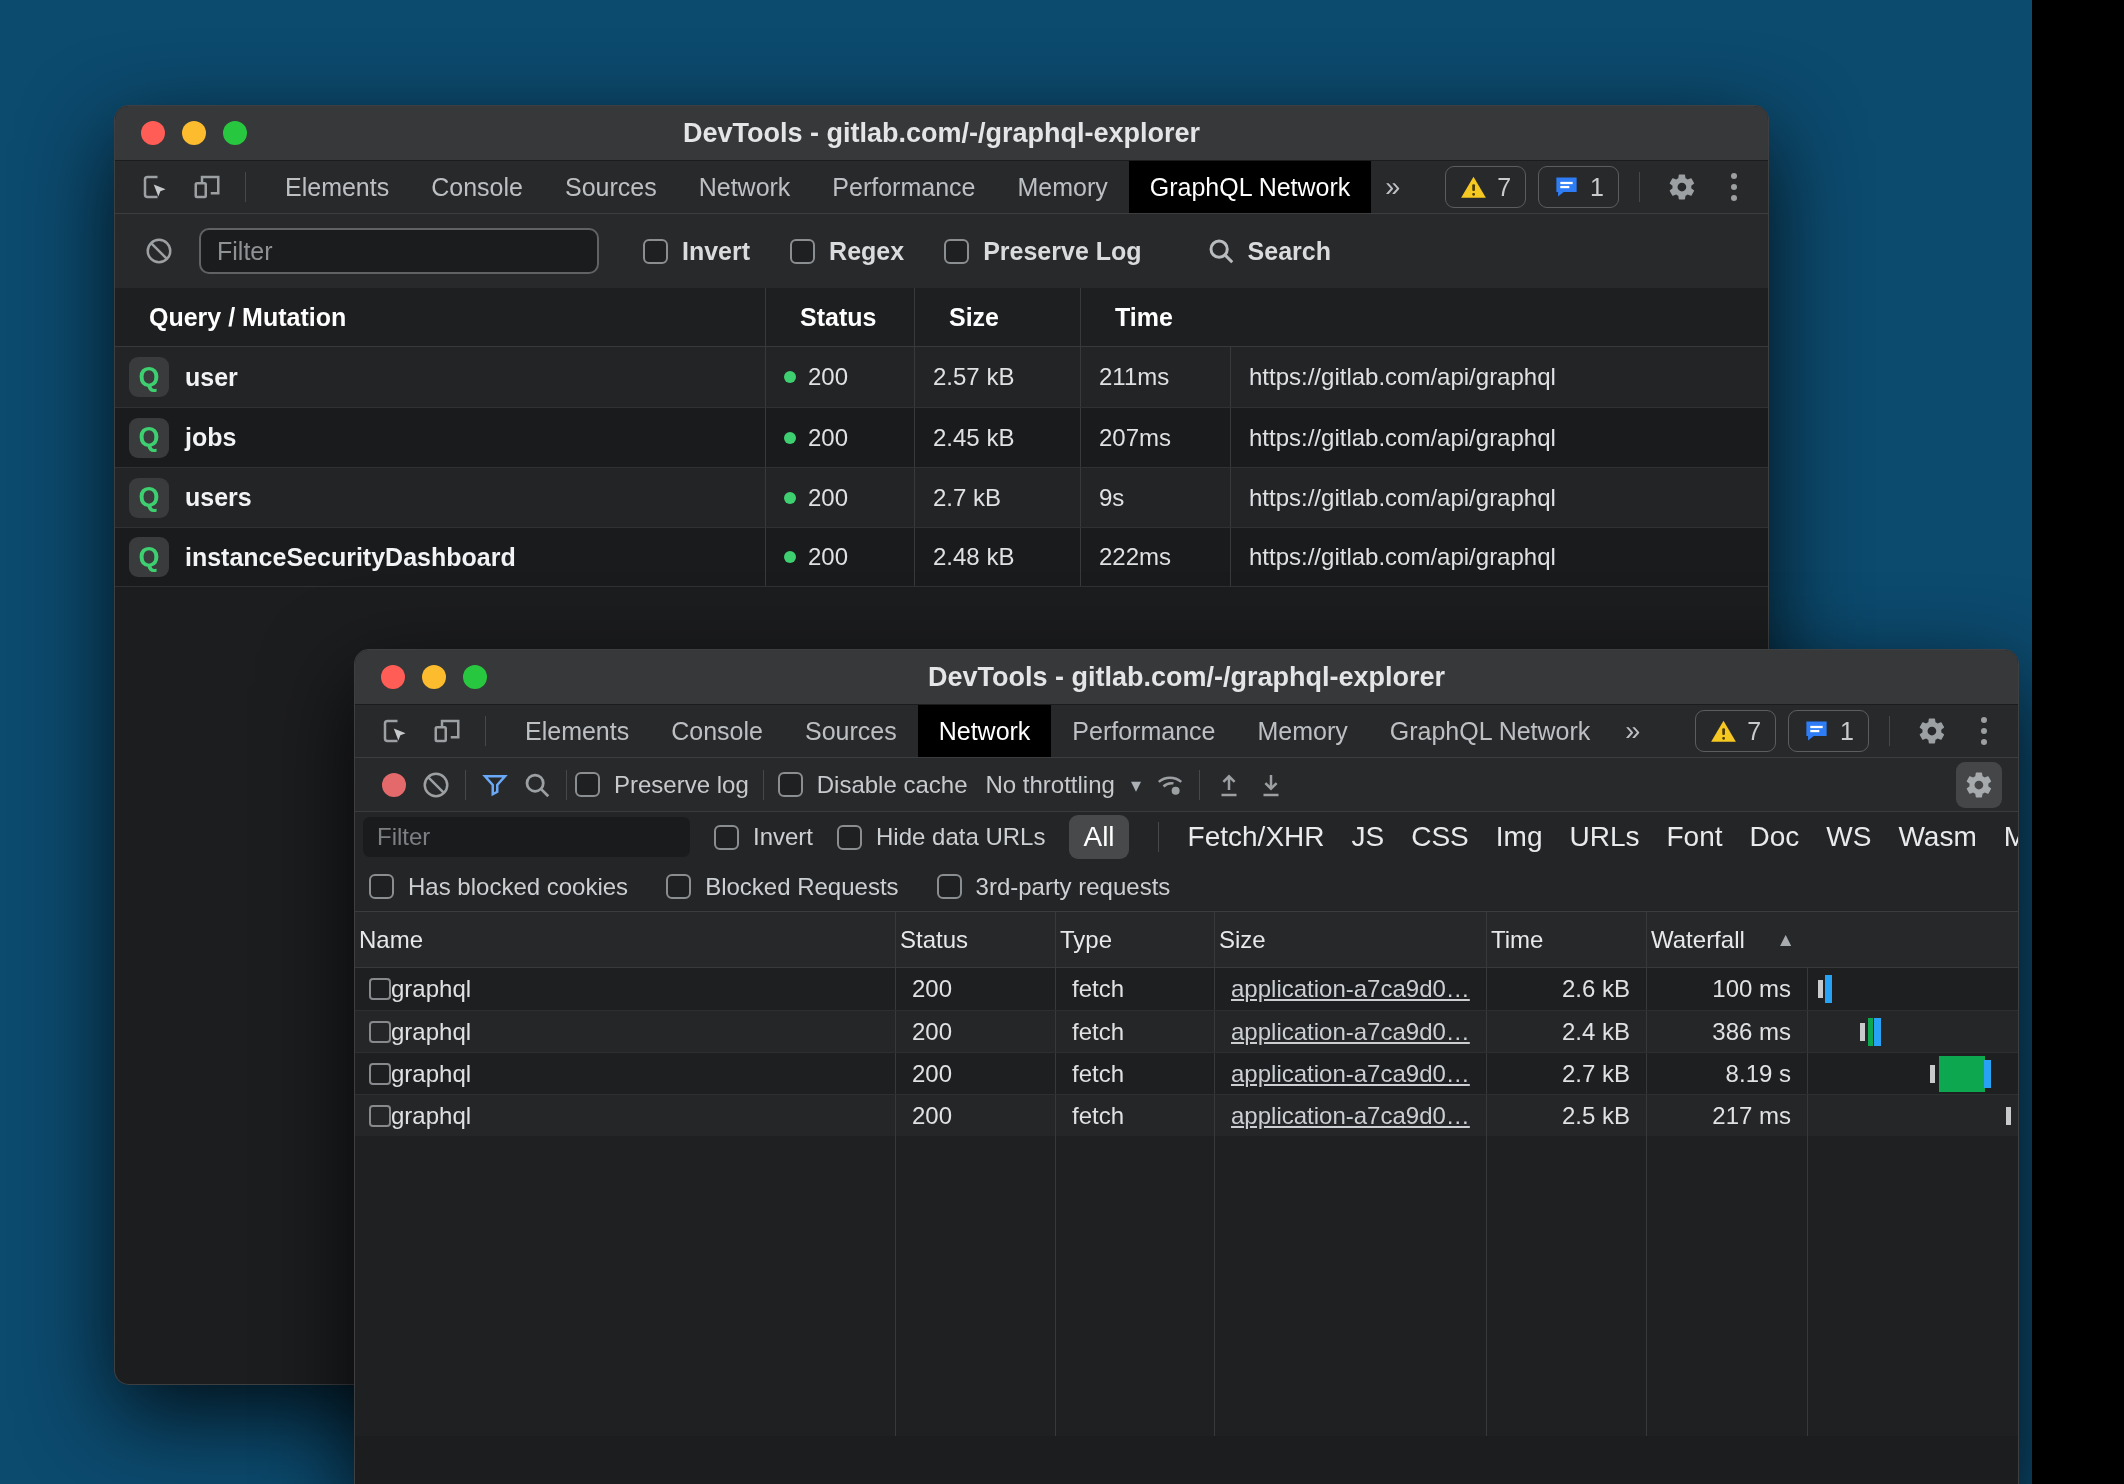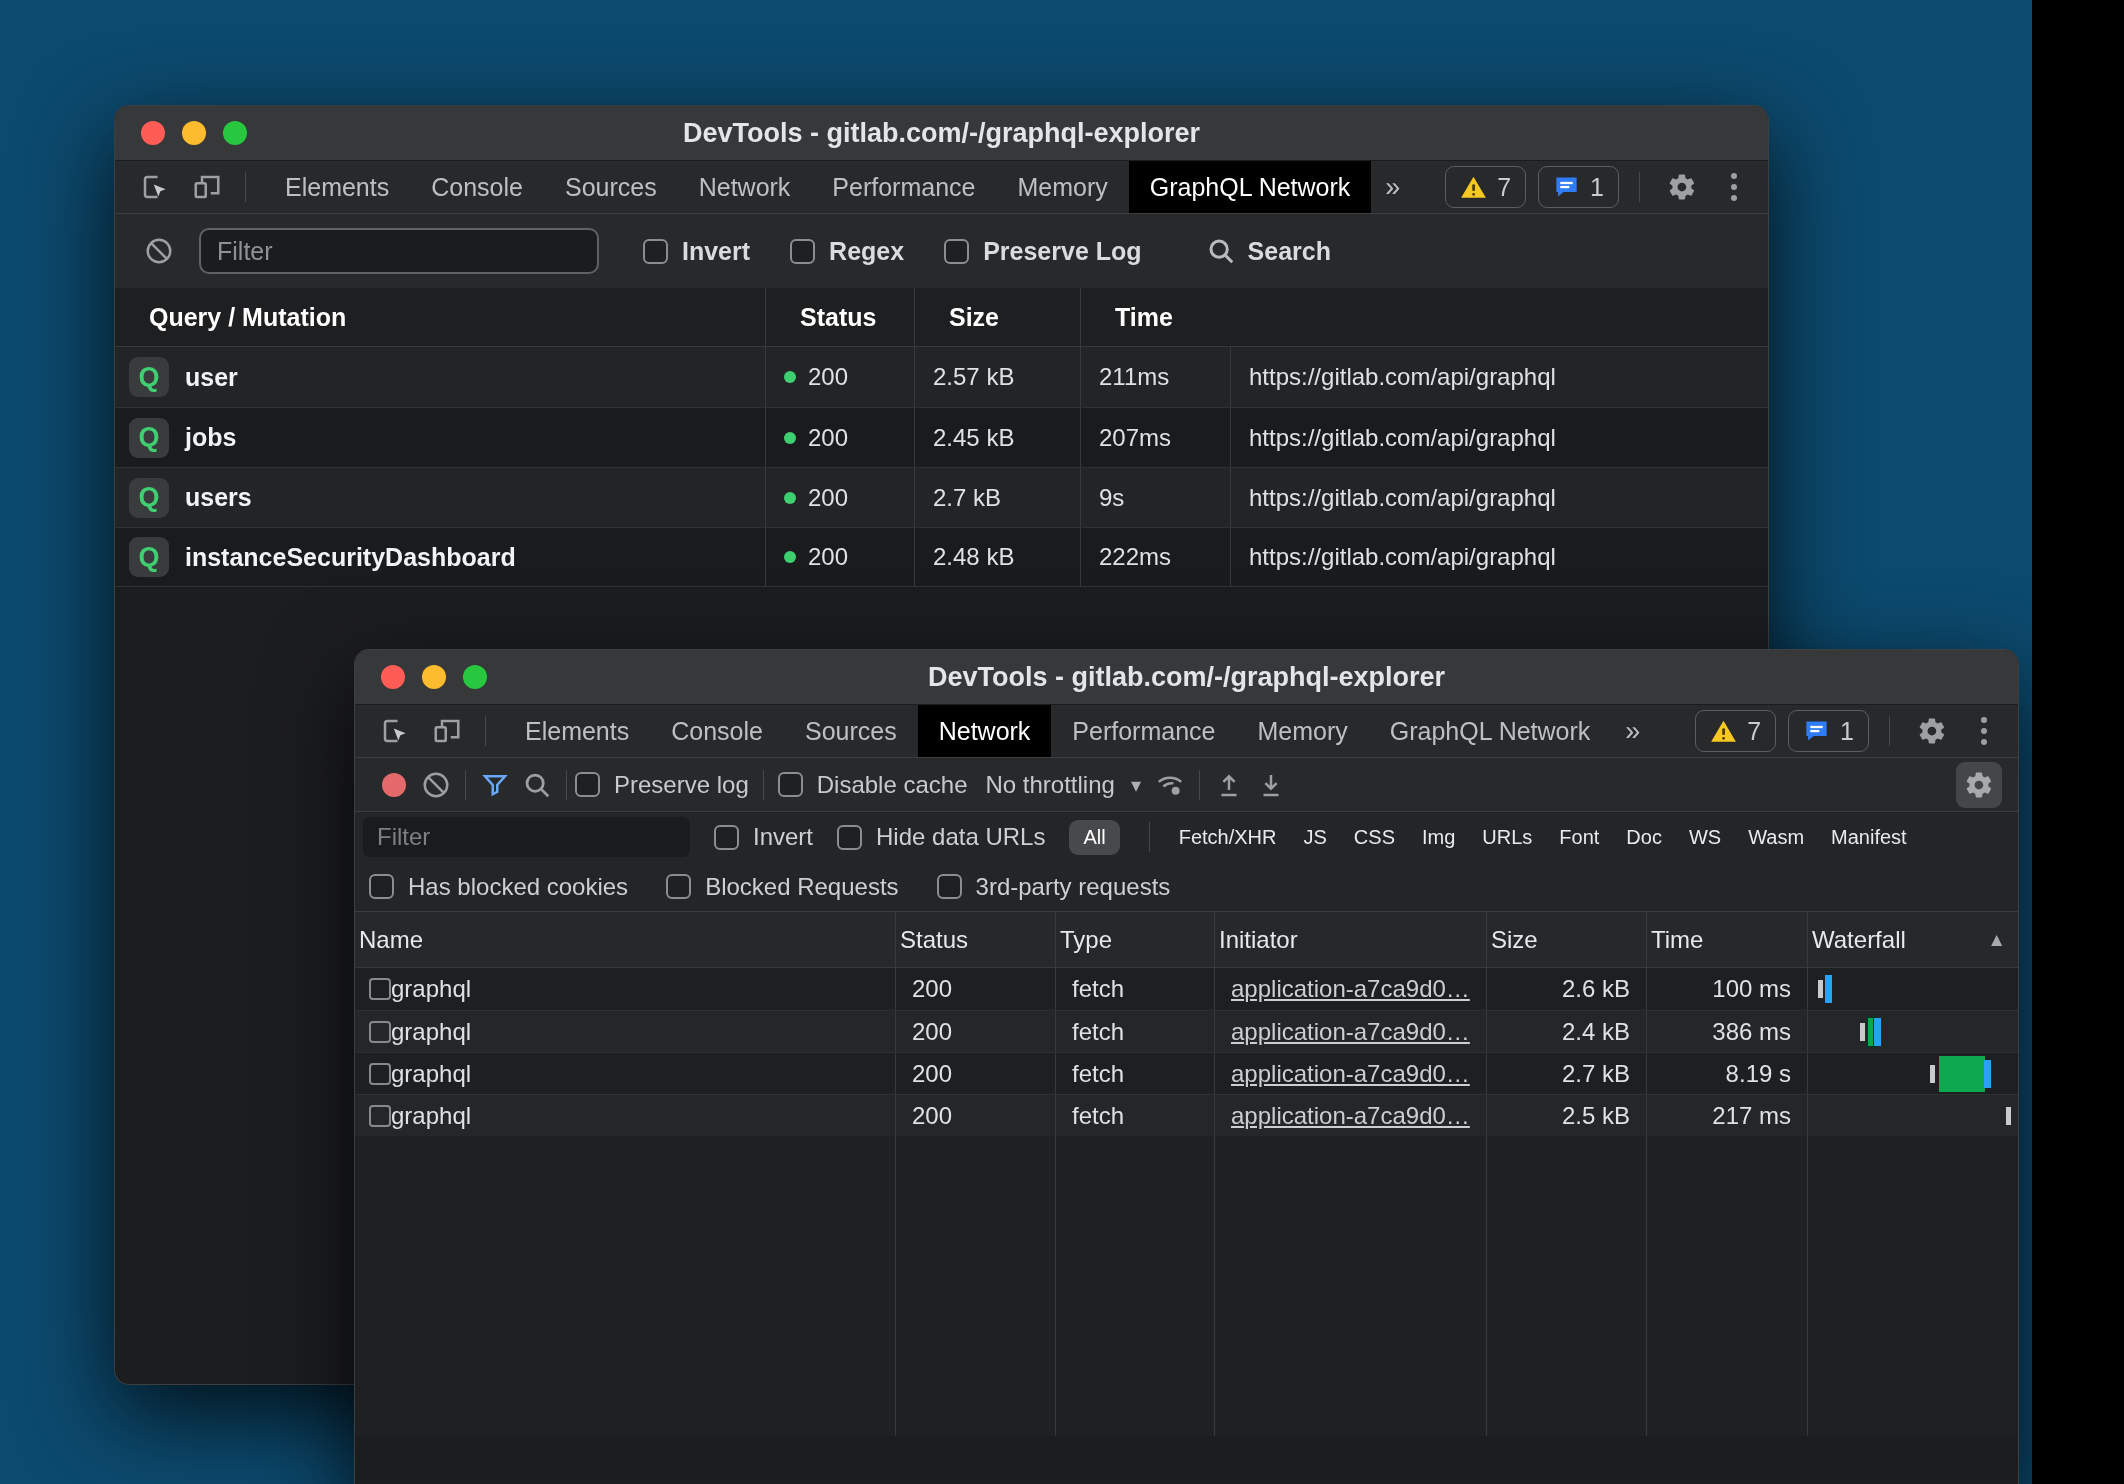--- a/index.html
+++ b/index.html
@@ -70,21 +70,21 @@
   .label-f { color:#c7cacc; font-size:24px; white-space:nowrap; }
   .throttle { display:flex; align-items:center; gap:16px; margin-left:18px; }
   .dd-arrow { color:#aab0b3; font-size:20px; }
   .gear-btn { margin-left:auto; width:46px; height:46px; background:#454648; border-radius:9px;
               display:flex; align-items:center; justify-content:center; }
   .filterrow1 { height:50px; background:#232527; display:flex; align-items:center; padding:0 14px 0 8px; gap:24px; }
   .filter-input-f { width:327px; height:40px; background:#1a1b1d; border:none; border-radius:7px;
                     color:#e8eaec; font-size:24px; padding:0 14px; outline:none; }
   .filter-input-f::placeholder { color:#7d8083; }
   .cb-label-f { color:#cdd0d2; font-size:24px; }
-  .chip { color:#e8eaec; font-size:20px; white-space:nowrap;text-align:center; }
+  .chip { color:#e8eaec; font-size:28px; white-space:nowrap;text-align:center; }
   .chip.active { background:#47494b; color:#fff; border-radius:9px; padding:6px 14px; }
   .chips { display:flex; align-items:center; gap:27px; }
   .filterrow2 { height:50px; background:#232527; border-bottom:1px solid #3a3c3e;
                 display:flex; align-items:center; gap:38px; padding-left:14px; }
   .grid-f { display:grid; grid-template-columns:540px 160px 159px 272px 160px 161px 1fr; }
   .grid-f > div + div { border-left:1px solid #38393b; }
   .thead-f { height:56px; background:#26282a; border-bottom:1px solid #38393b; }
   .thead-f > div { display:flex; align-items:center; padding-left:4px; color:#e6e8ea; font-size:24px; position:relative; }
   .sort-tri { position:absolute; right:12px; color:#a9acae; font-size:19px; }
   .row-f { height:42px; }
@@ -432,21 +432,20 @@
       <span class="cb-group">
         <span class="cb"></span>
         <span class="cb-label-f">3rd-party requests</span>
       </span>
     </div>
 
     <div class="grid-f thead-f">
       <div>Name</div>
       <div>Status</div>
       <div>Type</div>
-      <div>Initiator</div>
       <div>Size</div>
       <div>Time</div>
       <div>
         <span>Waterfall</span>
         <span class="sort-tri">▲</span>
       </div>
     </div>
 
     <div class="grid-f row-f odd">
       <div class="namecell">

